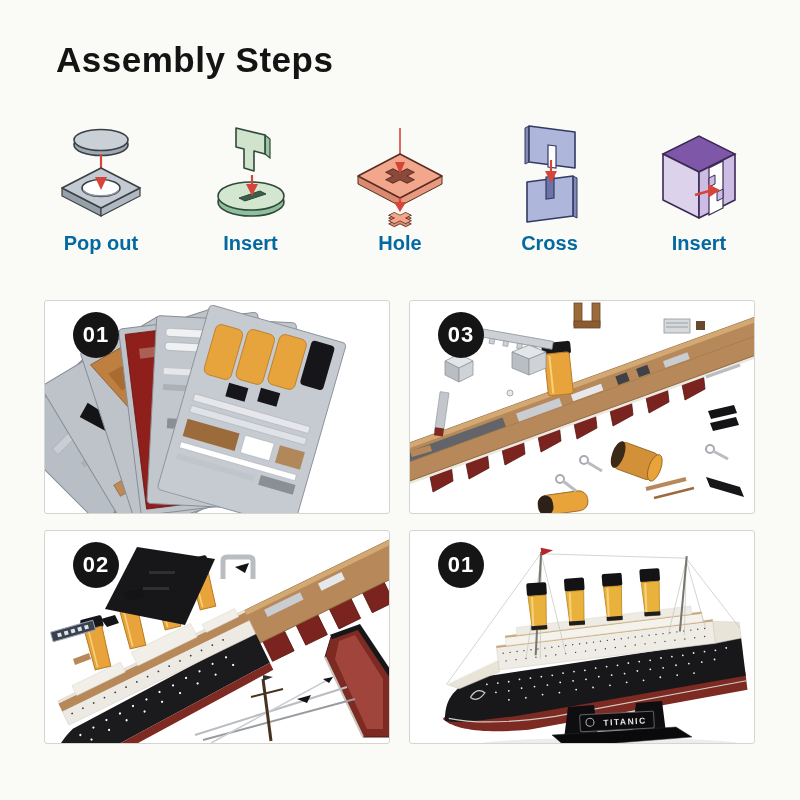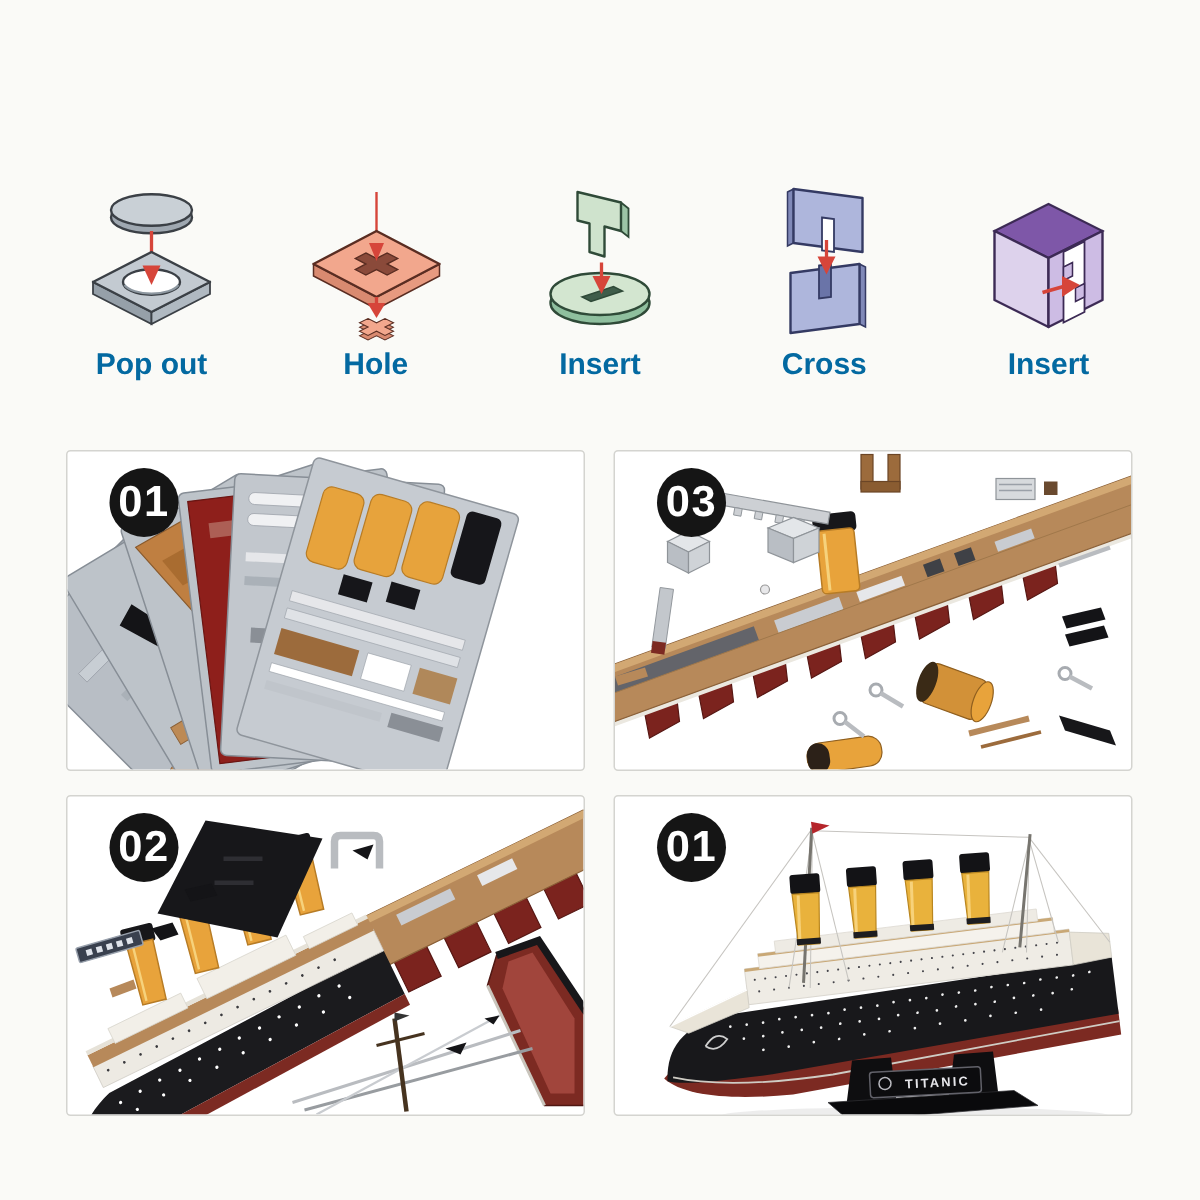--- a/index.html
+++ b/index.html
@@ -26,79 +26,80 @@
     gap:16px 19px;
   }
   .panel{
     position:relative;background:#ffffff;border:1px solid #d4d4d0;border-radius:3px;
     overflow:hidden;box-sizing:border-box;
   }
   .panel .art{position:absolute;left:0;top:0;width:100%;height:100%;}
   .badge{
     position:absolute;left:28px;top:11px;width:46px;height:46px;border-radius:50%;
     background:#151515;color:#ffffff;display:flex;align-items:center;justify-content:center;
-    font-size:29px;font-weight:700;z-index:2;letter-spacing:1px;
+    font-size:22px;font-weight:700;z-index:2;letter-spacing:1px;
   }
 </style>
 </head>
 <body>
 
 <div class="page">
 
+  <h1 class="title">Assembly Steps</h1>
 
   <div class="legend">
 
     <div class="legend-item">
       <svg viewBox="0 0 96 112">
         <ellipse cx="48" cy="27" rx="27" ry="10.5" fill="#9fa8b1" stroke="#3b4046" stroke-width="1.6"></ellipse>
         <ellipse cx="48" cy="22" rx="27" ry="10.5" fill="#c9d0d6" stroke="#3b4046" stroke-width="1.6"></ellipse>
         <line x1="48" y1="36" x2="48" y2="60" stroke="#d6453a" stroke-width="2.2"></line>
         <polygon points="9,70 48,90 48,98 9,78" fill="#96a0a9" stroke="#3b4046" stroke-width="1.2"></polygon>
         <polygon points="87,70 48,90 48,98 87,78" fill="#b0b9c1" stroke="#3b4046" stroke-width="1.2"></polygon>
         <polygon points="9,70 48,50 87,70 48,90" fill="#c3cad1" stroke="#3b4046" stroke-width="1.6" stroke-linejoin="round"></polygon>
         <ellipse cx="48" cy="70" rx="19" ry="8.5" fill="#ffffff" stroke="#3b4046" stroke-width="1.6"></ellipse>
         <path d="M30,72 a19,8.5 0 0 0 36,0" fill="none" stroke="#8d97a0" stroke-width="1.4"></path>
         <polygon points="42,59 54,59 48,72" fill="#d6453a"></polygon>
       </svg>
       <div class="legend-label">Pop out</div>
     </div>
 
     <div class="legend-item">
       <svg viewBox="0 0 96 112">
-        <line x1="48" y1="10" x2="48" y2="44" stroke="#d6453a" stroke-width="1.6"></line>
-        <polygon points="6,58 48,80 48,88 6,66" fill="#d98a70" stroke="#5a2d22" stroke-width="1"></polygon>
-        <polygon points="90,58 48,80 48,88 90,66" fill="#e79a80" stroke="#5a2d22" stroke-width="1"></polygon>
-        <polygon points="6,58 48,36 90,58 48,80" fill="#f2a78d" stroke="#5a2d22" stroke-width="1.6" stroke-linejoin="round"></polygon>
-        <g transform="translate(48,58) scale(1,0.52) rotate(45)">
-          <path d="M-15,-5 L-5,-5 L-5,-15 L5,-15 L5,-5 L15,-5 L15,5 L5,5 L5,15 L-5,15 L-5,5 L-15,5 Z" fill="#8a4a3a" stroke="#5a2d22" stroke-width="1.4"></path>
-        </g>
-        <polygon points="43,44 53,44 48,56" fill="#d6453a"></polygon>
-        <line x1="48" y1="80" x2="48" y2="86" stroke="#d6453a" stroke-width="2.2"></line>
-        <polygon points="42,84 54,84 48,94" fill="#d6453a"></polygon>
-        <g transform="translate(48,103) scale(1,0.5) rotate(45)">
-          <path d="M-12,-4 L-4,-4 L-4,-12 L4,-12 L4,-4 L12,-4 L12,4 L4,4 L4,12 L-4,12 L-4,4 L-12,4 Z" fill="#d98a70" stroke="#5a2d22" stroke-width="1"></path>
-        </g>
-        <g transform="translate(48,100) scale(1,0.5) rotate(45)">
-          <path d="M-12,-4 L-4,-4 L-4,-12 L4,-12 L4,-4 L12,-4 L12,4 L4,4 L4,12 L-4,12 L-4,4 L-12,4 Z" fill="#f2a78d" stroke="#5a2d22" stroke-width="1.2"></path>
-        </g>
-      </svg>
-      <div class="legend-label">Hole</div>
-    </div>
-
-    <div class="legend-item">
-      <svg viewBox="0 0 96 112">
         <path d="M62,17 l5,4 v19 l-5,-4 z" fill="#9cc4a6" stroke="#2f4a38" stroke-width="1.2"></path>
         <path d="M33,10 L62,17 L62,36 L51,33 L51,53 L41,50 L41,31 L33,29 Z" fill="#cfe3cd" stroke="#2f4a38" stroke-width="1.6" stroke-linejoin="round"></path>
         <ellipse cx="48" cy="84" rx="33" ry="14" fill="#8fbf9e" stroke="#2f4a38" stroke-width="1.6"></ellipse>
         <ellipse cx="48" cy="78" rx="33" ry="14" fill="#d3e6d0" stroke="#2f4a38" stroke-width="1.6"></ellipse>
         <polygon points="36,80 57,73 63,76 42,83" fill="#3f5d4a" stroke="#2f4a38" stroke-width="1"></polygon>
         <line x1="49" y1="57" x2="49" y2="67" stroke="#d6453a" stroke-width="2.2"></line>
         <polygon points="43,66 55,66 49,78" fill="#d6453a"></polygon>
       </svg>
       <div class="legend-label">Insert</div>
+    </div>
+
+    <div class="legend-item">
+      <svg viewBox="0 0 96 112">
+        <line x1="48" y1="10" x2="48" y2="44" stroke="#d6453a" stroke-width="1.6"></line>
+        <polygon points="6,58 48,80 48,88 6,66" fill="#d98a70" stroke="#5a2d22" stroke-width="1"></polygon>
+        <polygon points="90,58 48,80 48,88 90,66" fill="#e79a80" stroke="#5a2d22" stroke-width="1"></polygon>
+        <polygon points="6,58 48,36 90,58 48,80" fill="#f2a78d" stroke="#5a2d22" stroke-width="1.6" stroke-linejoin="round"></polygon>
+        <g transform="translate(48,58) scale(1,0.52) rotate(45)">
+          <path d="M-15,-5 L-5,-5 L-5,-15 L5,-15 L5,-5 L15,-5 L15,5 L5,5 L5,15 L-5,15 L-5,5 L-15,5 Z" fill="#8a4a3a" stroke="#5a2d22" stroke-width="1.4"></path>
+        </g>
+        <polygon points="43,44 53,44 48,56" fill="#d6453a"></polygon>
+        <line x1="48" y1="80" x2="48" y2="86" stroke="#d6453a" stroke-width="2.2"></line>
+        <polygon points="42,84 54,84 48,94" fill="#d6453a"></polygon>
+        <g transform="translate(48,103) scale(1,0.5) rotate(45)">
+          <path d="M-12,-4 L-4,-4 L-4,-12 L4,-12 L4,-4 L12,-4 L12,4 L4,4 L4,12 L-4,12 L-4,4 L-12,4 Z" fill="#d98a70" stroke="#5a2d22" stroke-width="1"></path>
+        </g>
+        <g transform="translate(48,100) scale(1,0.5) rotate(45)">
+          <path d="M-12,-4 L-4,-4 L-4,-12 L4,-12 L4,-4 L12,-4 L12,4 L4,4 L4,12 L-4,12 L-4,4 L-12,4 Z" fill="#f2a78d" stroke="#5a2d22" stroke-width="1.2"></path>
+        </g>
+      </svg>
+      <div class="legend-label">Hole</div>
     </div>
 
     <div class="legend-item">
       <svg viewBox="0 0 96 112">
         <polygon points="23,10 27,8 27,44 23,46" fill="#8089b8" stroke="#343a63" stroke-width="1"></polygon>
         <polygon points="27,8 73,14 73,50 27,44" fill="#aeb6dc" stroke="#343a63" stroke-width="1.6" stroke-linejoin="round"></polygon>
         <polygon points="46,27 54,28 54,50 46,49" fill="#ffffff" stroke="#343a63" stroke-width="1.2"></polygon>
         <polygon points="71,58 75,60 75,100 71,98" fill="#8089b8" stroke="#343a63" stroke-width="1"></polygon>
         <polygon points="25,64 71,58 71,98 25,104" fill="#aeb6dc" stroke="#343a63" stroke-width="1.6" stroke-linejoin="round"></polygon>
         <polygon points="44,59 52,58 52,80 44,81" fill="#6a74a8" stroke="#343a63" stroke-width="1.2"></polygon>

